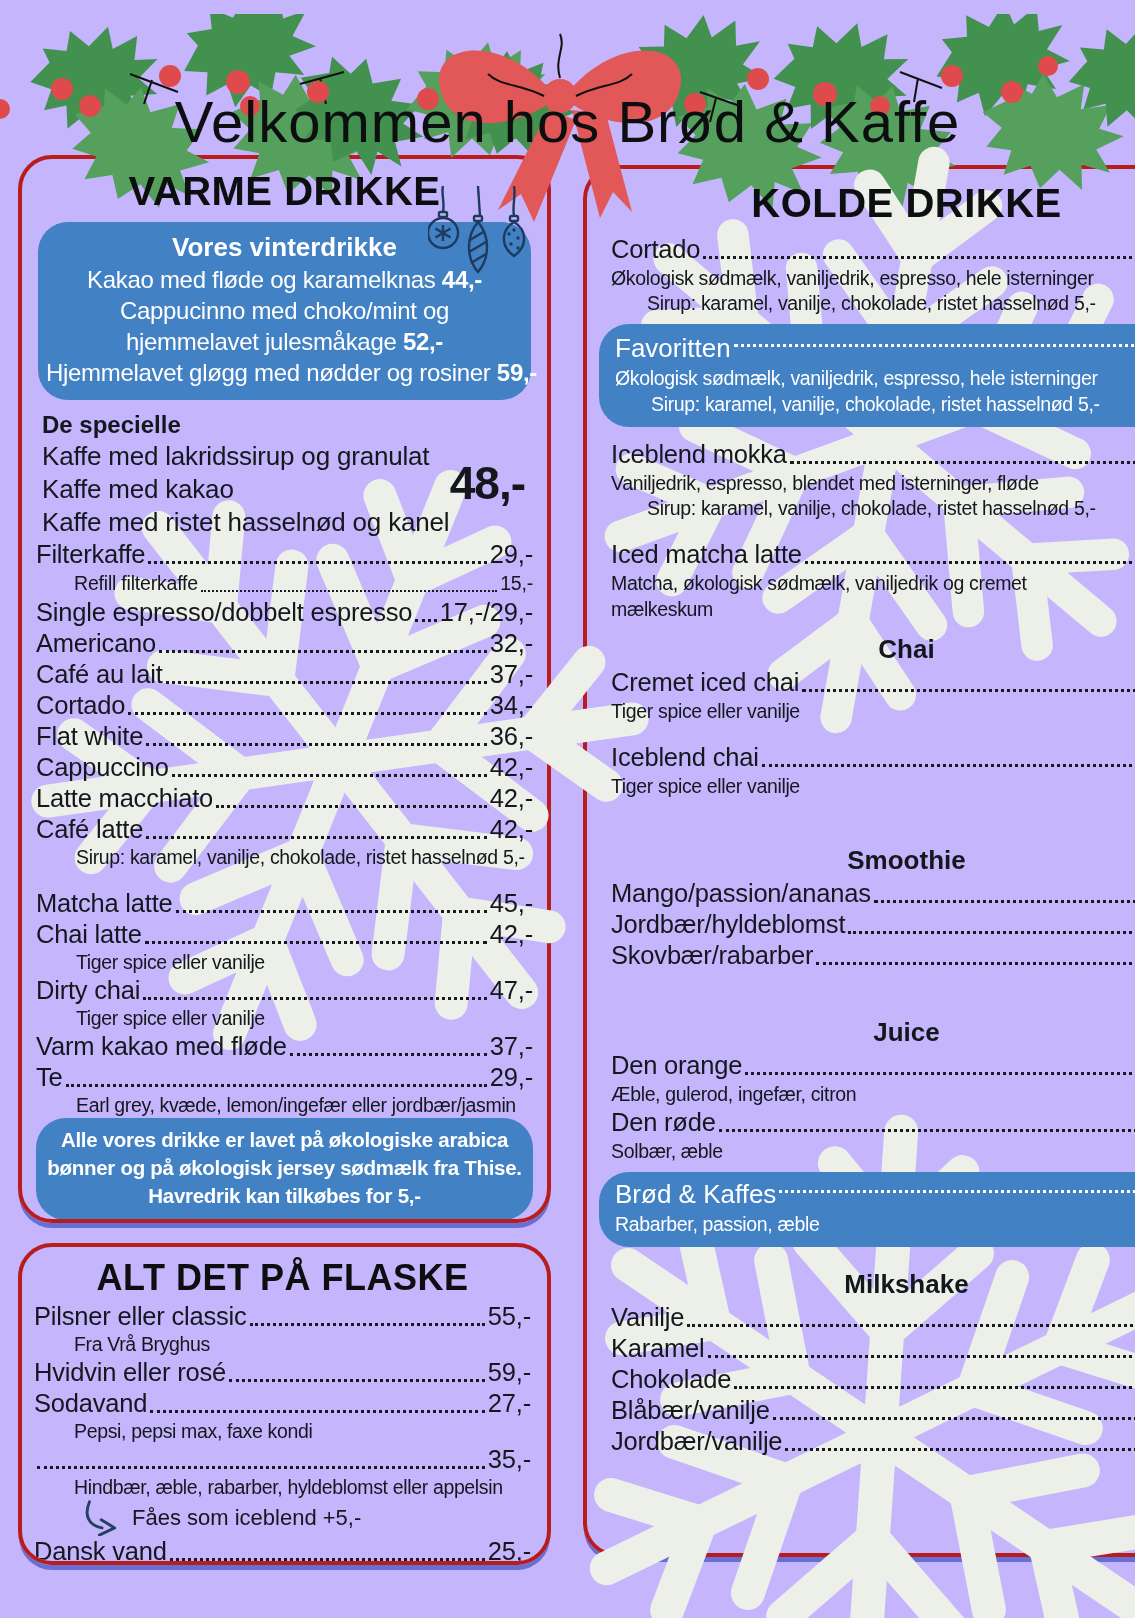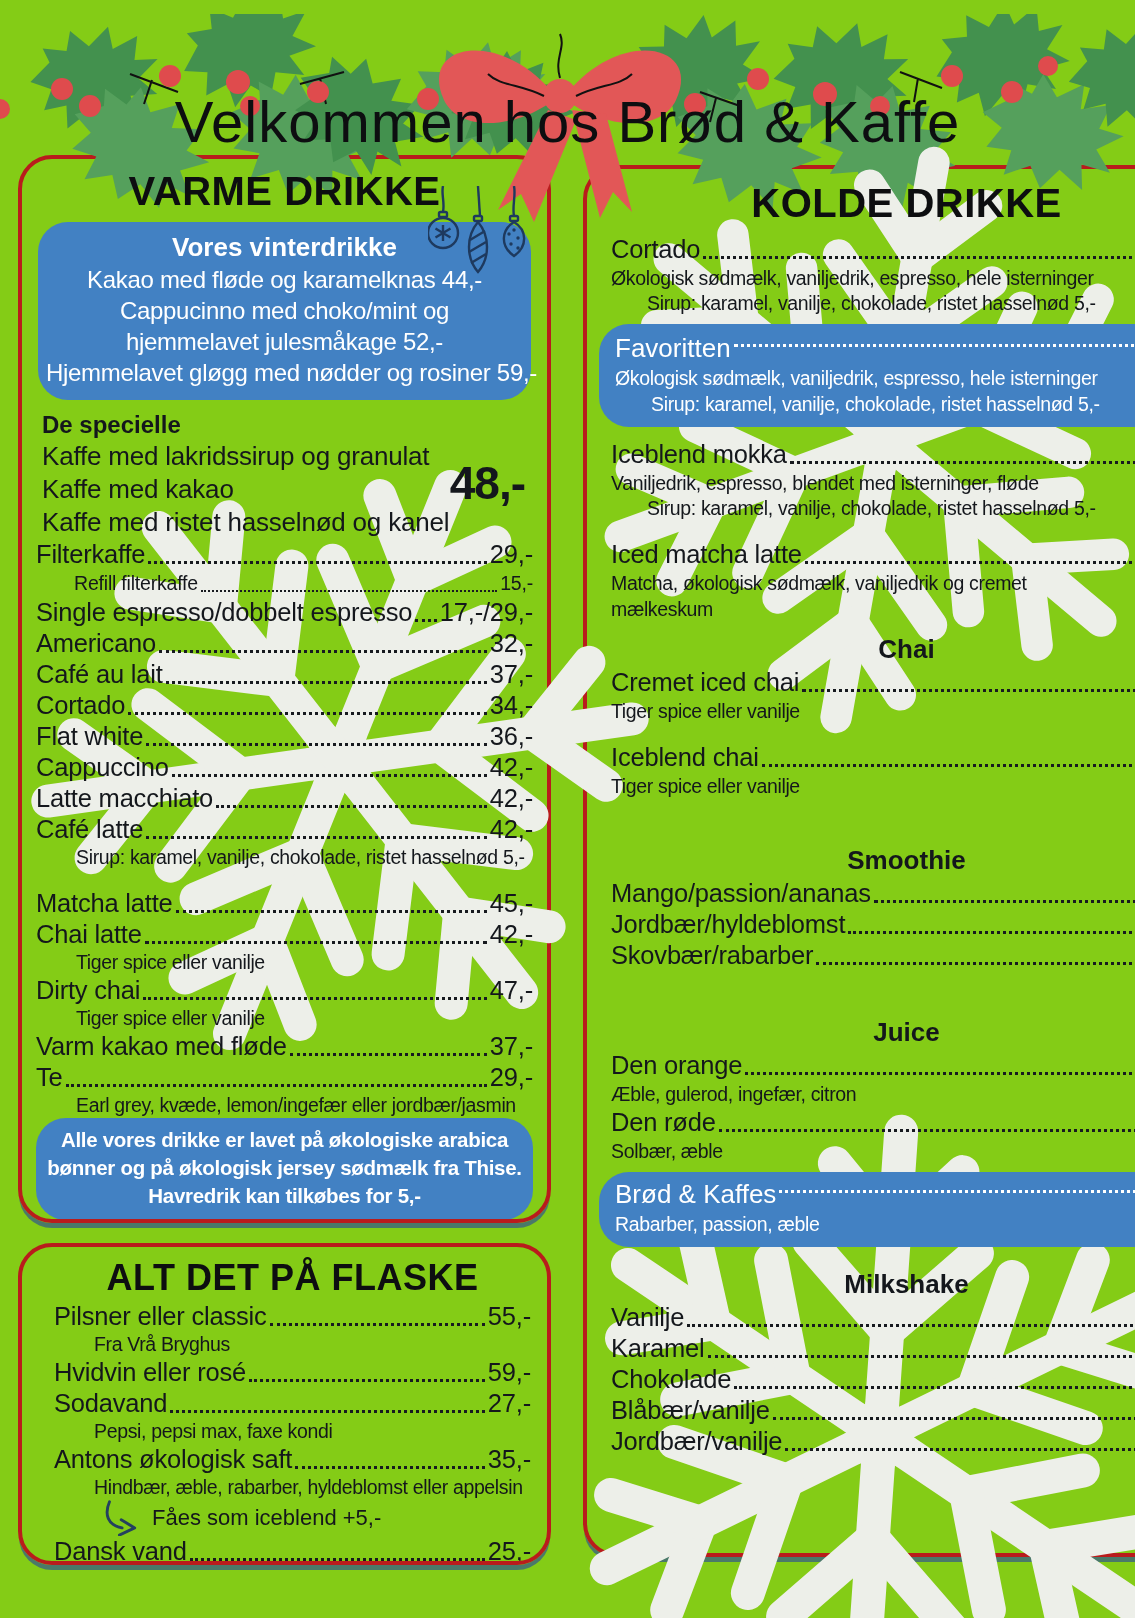--- a/index.html
+++ b/index.html
@@ -1,46 +1,46 @@
 <!DOCTYPE html>
 <html><head>
 <meta charset="utf-8">
 <style>
   html,body{margin:0;padding:0;}
   body{font-family:"Liberation Sans", sans-serif; color:#14171c;}
-  .page{position:relative; width:1135px; height:1618px; background:#84cc16; overflow:hidden;}
+  .page{position:relative; width:1135px; height:1618px; background:#c4b5fd; overflow:hidden;}
 
   
   .garland{position:absolute; left:0; top:14px; width:1135px; height:215px; z-index:6; pointer-events:none;}
   .main-title{position:absolute; left:0; top:88px; width:100%; text-align:center; z-index:9;
     font-size:58px; font-weight:400; letter-spacing:1px; color:#0d0e10; white-space:nowrap;}
   .snow-layer{position:absolute; inset:0; z-index:8; pointer-events:none;}
   .flake{position:absolute;}
   .ornaments{position:absolute; left:428px; top:186px; width:104px; height:118px; z-index:12; pointer-events:none;}
 
   
   .panel{position:absolute; border:4px solid #b91c1c; border-radius:34px; overflow:hidden;
     box-shadow:0 6px 0 -1px rgba(27,53,175,.55); box-sizing:border-box;}
   #panel-hot{left:18px; top:155px; width:533px; height:1068px;}
   #panel-bottle{left:18px; top:1243px; width:533px; height:322px;}
   #panel-cold{left:583px; top:165px; width:645px; height:1392px;}
   .content{position:relative; z-index:10; height:100%; display:flex; flex-direction:column; box-sizing:border-box;}
   #panel-hot .content{padding:6px 14px 0 14px;}
-  #panel-bottle .content{padding:2px 16px 0 32px;}
+  #panel-bottle .content{padding:2px 16px 0 12px;}
   #panel-cold .content{padding:8px 22px 0 24px;}
 
   .panel-title{font-size:40px; font-weight:800; text-align:center; margin:4px 0 8px; letter-spacing:.5px; color:#0d0e10;}
   #panel-bottle .panel-title{font-size:36px; margin:8px 0 2px;}
 
   
   .bluebox{background:#4281C3; border-radius:30px; color:#ffffff;}
   #winter-box{margin:0 2px 8px; padding:8px 8px 12px; text-align:center;}
   .wtitle{font-size:26px; font-weight:800; line-height:34px;}
   .wline{font-size:24px; line-height:31px; white-space:nowrap; letter-spacing:-.3px;}
-  .wline .wprice{font-weight:400;}
+  .wline .wprice{font-weight:700;}
   #note-box{margin:8px 0 10px; padding:8px 6px 10px; text-align:center; margin-top:auto;}
   #note-box .wline{font-size:20.5px; font-weight:700; line-height:28px;}
 
   
   .specials{position:relative; margin:2px 4px 0 6px;}
   .spec-heading{font-size:24px; font-weight:800; line-height:30px;}
   .spec-line{font-size:26px; line-height:33px; letter-spacing:-.2px;}
   .spec-price{position:absolute; right:4px; top:46px; font-size:46px; font-weight:800; letter-spacing:-1px;}
   .list-gap-top{height:14px;}
 
@@ -293,21 +293,20 @@
             <span class="lead"></span>
             <span class="pr">59,-</span>
           </div>
           <div class="mrow">
             <span class="nm">Sodavand</span>
             <span class="lead"></span>
             <span class="pr">27,-</span>
           </div>
           <div class="subtext">Pepsi, pepsi max, faxe kondi</div>
           <div class="mrow">
-            <span class="nm">Antons økologisk saft</span>
             <span class="lead"></span>
             <span class="pr">35,-</span>
           </div>
           <div class="subtext">Hindbær, æble, rabarber, hyldeblomst eller appelsin</div>
           <div class="subarrow">
     <svg viewBox="0 0 46 40" fill="none" stroke="#24415f" stroke-width="3.2" stroke-linecap="round" stroke-linejoin="round">
       <path d="M8,2 C2,16 6,28 22,31"></path>
       <path d="M21,22 L36,31 L19,39"></path>
     </svg>
   <span>Fåes som iceblend +5,-</span>

